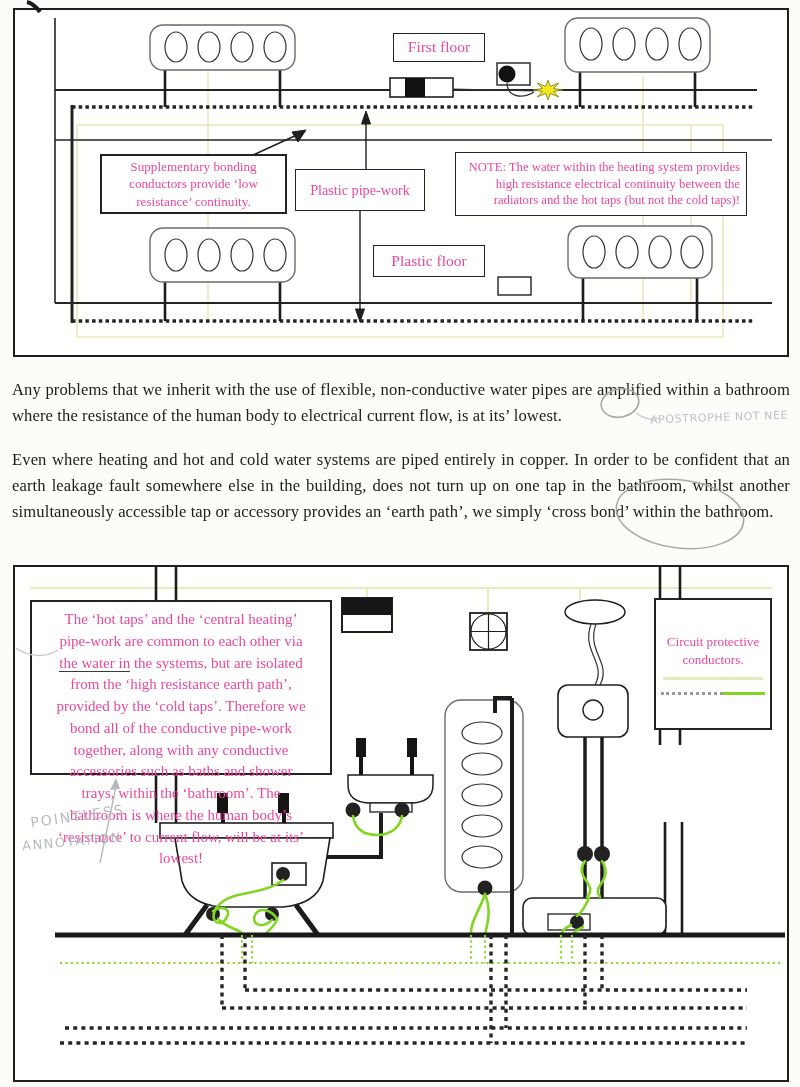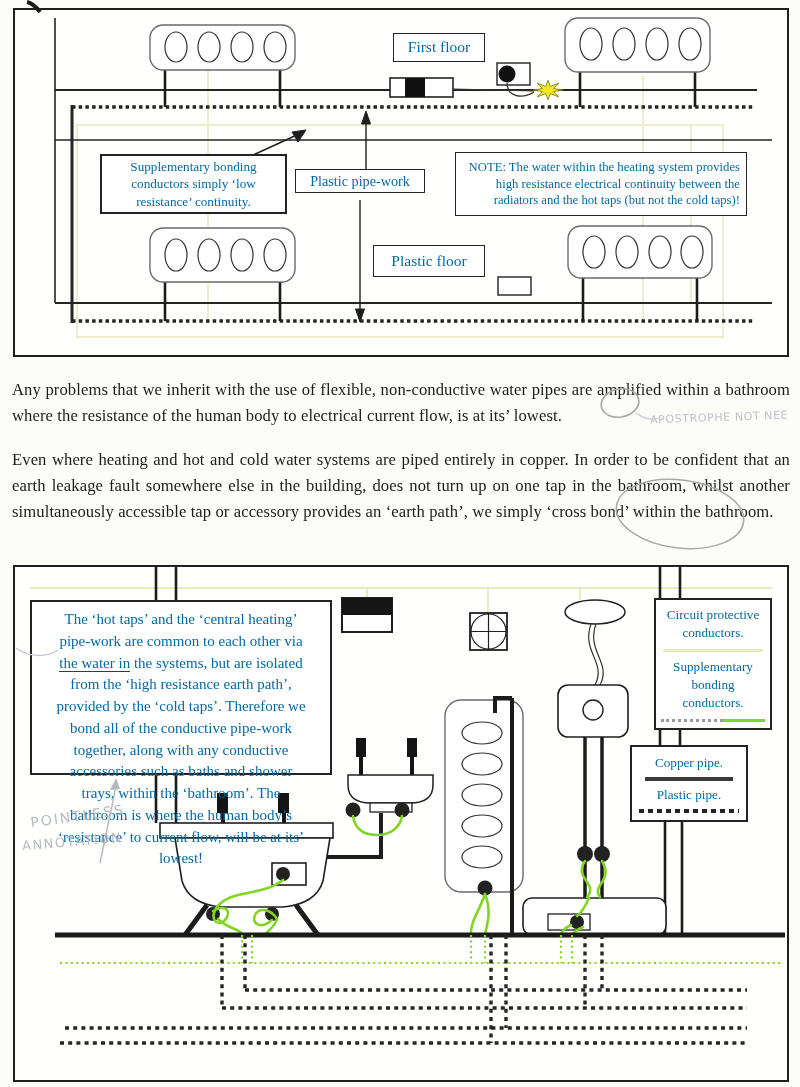--- a/index.html
+++ b/index.html
@@ -2,21 +2,21 @@
 <html><head>
 <meta charset="utf-8">
 <style>
   html,body{margin:0;padding:0;background:#e8e8e6;}
   #page{position:relative;width:800px;height:1087px;background:#fcfcf9;overflow:hidden;
         font-family:"Liberation Serif",serif;color:#1c1c1c;}
   .fig{position:absolute;border:2px solid #1f1f1f;background:#fffffe;box-sizing:border-box;}
   .figsvg{position:absolute;left:0;top:0;width:100%;height:100%;}
   .lblbox{position:absolute;background:#fff;border:1.6px solid #232323;box-sizing:border-box;
           text-align:center;display:flex;align-items:center;justify-content:center;
-          font-family:"Liberation Serif",serif;color:#0369a1;line-height:1.32;}
+          font-family:"Liberation Serif",serif;color:#ec4899;line-height:1.32;}
   .body-p{position:absolute;left:12px;width:778px;margin:0;font-size:16.6px;line-height:1.58;
           text-align:justify;letter-spacing:0.1px;}
   .tb{display:block;padding:7px 22px;font-size:15px;line-height:1.45;}
   .tb span{display:inline;}
   .ul{border-bottom:1.4px solid #3a3a3a;}
   .legend{flex-direction:column;padding:6px 4px;font-size:13.2px;line-height:1.38;}
   .cpc-line{width:100px;height:3px;background:#e3edbb;margin:7px auto 6px auto;}
   .supp-key{display:flex;align-items:center;width:104px;margin:6px auto 0 auto;}
   .supp-dots{flex:1;border-top:3px dotted #9a9a96;}
   .supp-green{width:42px;height:3.4px;background:#82d522;}
@@ -120,22 +120,22 @@
         <path d="M351,159 V108" stroke-width="1.4" fill="none"></path>
         <polygon points="351,101 346.5,114 355.5,114"></polygon>
         <path d="M345,190 V304" stroke-width="1.4" fill="none"></path>
         <polygon points="345,312 340.5,299 349.5,299"></polygon>
       </g>
     </svg>
   </div>
 
   <div class="lblbox" style="left:393px;top:33px;width:92px;height:29px;font-size:15.5px;">First floor</div>
   <div class="lblbox" style="left:373px;top:245px;width:112px;height:32px;font-size:15.5px;">Plastic floor</div>
-  <div class="lblbox" style="left:100px;top:154px;width:187px;height:60px;font-size:13.2px;border-width:2px;padding:2px 8px;">Supplementary bonding conductors simply ‘low resistance’ continuity.</div>
-  <div class="lblbox" style="left:295px;top:169px;width:130px;height:24px;font-size:14.2px;">Plastic pipe-work</div>
+  <div class="lblbox" style="left:100px;top:154px;width:187px;height:60px;font-size:13.2px;border-width:2px;padding:2px 8px;">Supplementary bonding conductors provide ‘low resistance’ continuity.</div>
+  <div class="lblbox" style="left:295px;top:169px;width:130px;height:42px;font-size:14.2px;">Plastic pipe-work</div>
   <div class="lblbox" style="left:455px;top:152px;width:292px;height:64px;font-size:12.7px;padding:2px 6px;text-align:right;">NOTE: The water within the heating system provides high resistance electrical continuity between the radiators and the hot taps (but not the cold taps)!</div>
 
   <p class="body-p" style="top:377px;">Any problems that we inherit with the use of flexible, non-conductive water pipes are amplified within a bathroom where the resistance of the human body to electrical current flow, is at its’ lowest.</p>
   <p class="body-p" style="top:447px;">Even where heating and hot and cold water systems are piped entirely in copper. In order to be confident that an earth leakage fault somewhere else in the building, does not turn up on one tap in the bathroom, whilst another simultaneously accessible tap or accessory provides an ‘earth path’, we simply ‘cross bond’ within the bathroom.</p>
 
   <div class="fig" style="left:13px;top:565px;width:776px;height:517px;">
     <svg class="figsvg" viewBox="0 0 772 513">
 
       <g stroke="#e6ecbd" stroke-width="2" fill="none">
         <path d="M15,21 H757"></path>
@@ -265,31 +265,24 @@
     </svg>
   </div>
 
   <div class="lblbox tb" style="left:30px;top:600px;width:302px;height:175px;border-width:2px;">
     <span>The ‘hot taps’ and the ‘central heating’ pipe-work are common to each other via </span><span class="ul">the water in</span><span> the systems, but are isolated from the ‘high resistance earth path’, provided by the ‘cold taps’. Therefore we bond all of the conductive pipe-work together, along with any conductive accessories such as baths and shower trays, within the ‘bathroom’. The bathroom is where the human body’s ‘resistance’ to current flow, will be at its’ lowest!</span>
   </div>
 
   <div class="lblbox legend" style="left:654px;top:598px;width:118px;height:132px;border-width:2px;">
     <div>Circuit protective conductors.</div>
     <div class="cpc-line"></div>
-    <div>Supplementary bonding conductors.</div>
     <div class="supp-key">
       <span class="supp-dots"></span>
         <span class="supp-green"></span>
     </div>
-  </div>
-  <div class="lblbox legend" style="left:630px;top:745px;width:118px;height:77px;border-width:2px;">
-    <div>Copper pipe.</div>
-    <div class="copper-line"></div>
-    <div>Plastic pipe.</div>
-    <div class="plastic-line"></div>
   </div>
 
   <div class="pencil" style="left:650px;top:411px;font-size:11px;letter-spacing:0.6px;transform:rotate(-2deg);">APOSTROPHE NOT NEE</div>
   <div class="pencil" style="left:30px;top:808px;font-size:14px;letter-spacing:2px;transform:rotate(-8deg);color:#b7bcc2;">POINTLESS</div>
   <div class="pencil" style="left:22px;top:834px;font-size:13px;letter-spacing:1.5px;transform:rotate(-5deg);color:#b7bcc2;">ANNOTATION</div>
 
   <svg class="overlay" viewBox="0 0 800 1087">
     <path d="M27,2 C32,3 37,8 40,12" stroke="#1a1a1a" stroke-width="4" fill="none"></path>
     <ellipse cx="620" cy="403" rx="19" ry="14" transform="rotate(-12 620 403)" stroke="#a6a9a2" stroke-width="1.6" fill="none"></ellipse>
     <path d="M636,413 C646,420 652,420 660,418" stroke="#c5c9ce" stroke-width="1.2" fill="none"></path>

